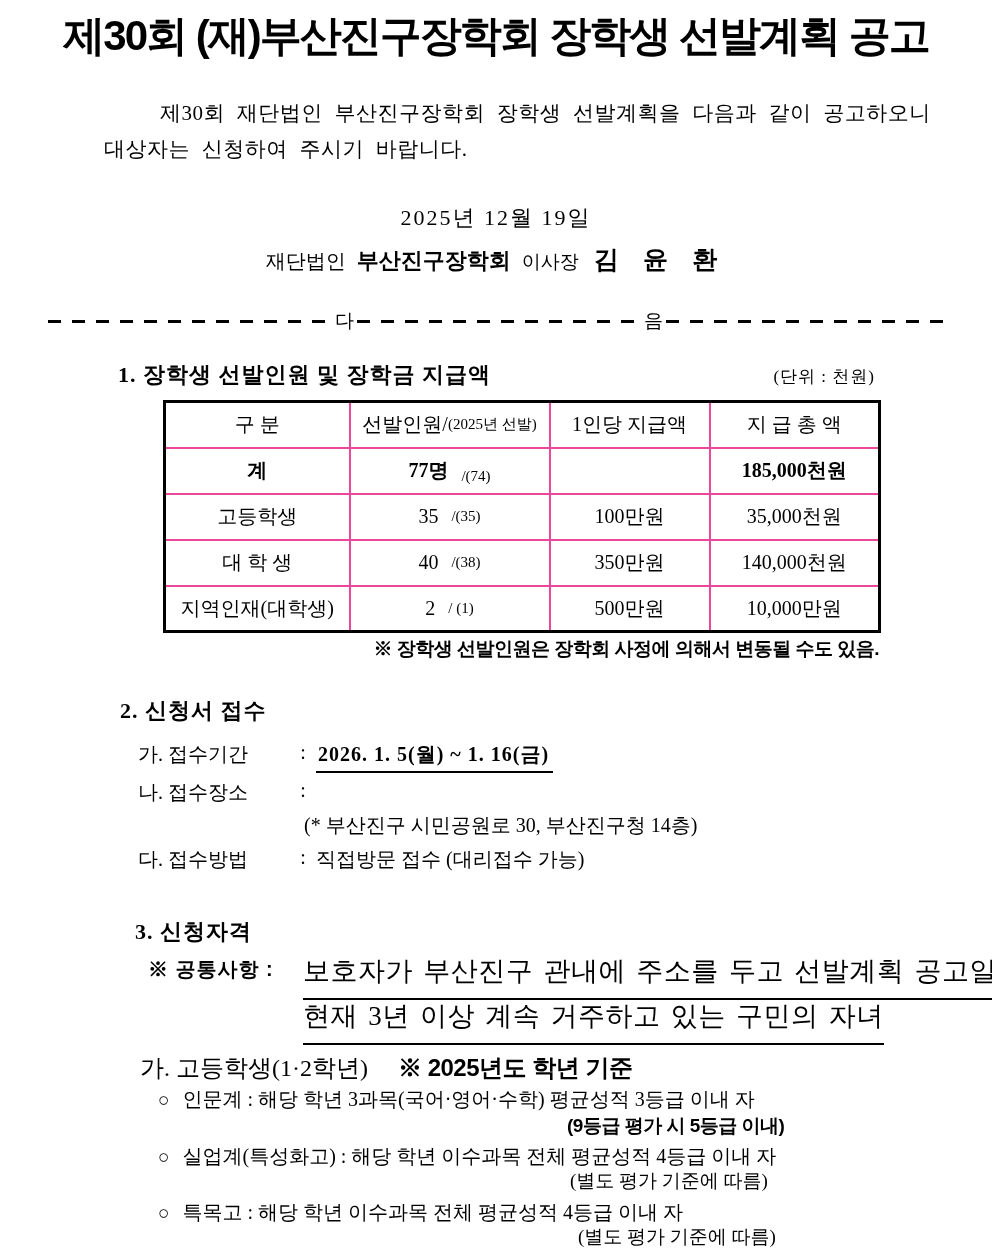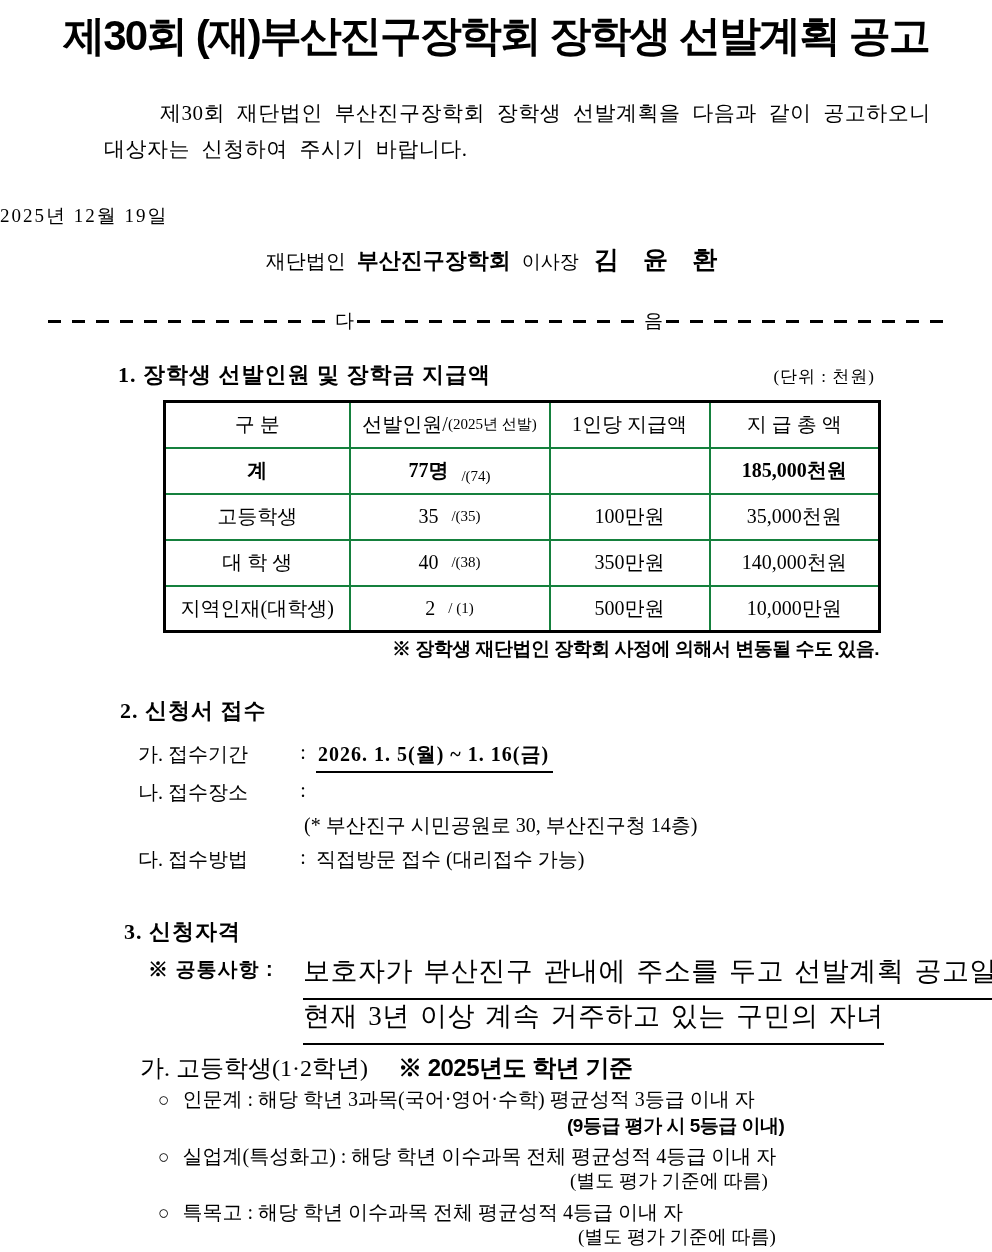--- a/index.html
+++ b/index.html
@@ -13,41 +13,41 @@
   .doc-title{
     position:absolute; top:8px; left:0; width:100%;
     text-align:center; font-size:42px; font-weight:900; letter-spacing:-2px;
     font-family:"Liberation Sans", sans-serif;
   }
 
   .intro-line{ position:absolute; font-size:21px; letter-spacing:.5px; word-spacing:6px; white-space:nowrap; }
   .intro-line.l1{ top:99px; left:160px; }
   .intro-line.l2{ top:135px; left:104px; }
 
-  .doc-date{ position:absolute; top:203px; left:0; width:100%; font-size:19px; letter-spacing:2px; }
+  .doc-date{ position:absolute; top:203px; left:0; width:100%; text-align:center; font-size:22px; letter-spacing:2px; }
 
   .signature{ position:absolute; top:243px; left:0; width:100%; text-align:center; font-size:20px; white-space:nowrap; }
   .signature .org{ font-weight:bold; font-size:22px; margin:8px 6px; }
   .signature .role{ font-size:19px; margin-right:10px; }
   .signature .name{ font-weight:900; font-size:25px; letter-spacing:9px; }
 
   .separator{ position:absolute; top:308px; left:48px; right:42px; display:flex; align-items:center; height:26px; }
   .dash-seg{ flex:1; height:3px; background:repeating-linear-gradient(90deg,#000 0 13px,transparent 13px 24px); }
   .separator .sep-label{ font-size:19px; padding:0 3px; }
 
   .s1-heading-row{ position:absolute; top:360px; left:118px; right:117px; display:flex; justify-content:space-between; align-items:baseline; }
   .sec-heading{ font-size:22px; font-weight:bold; letter-spacing:1px; white-space:nowrap; }
   .unit-note{ font-size:17px; letter-spacing:1px; white-space:nowrap; }
 
   table.sel-table{
     position:absolute; top:400px; left:163px; width:715px;
     border-collapse:collapse; table-layout:fixed;
     border:3px solid #000;
   }
-  table.sel-table td{ border:2px solid #15803d; height:46px; text-align:center; vertical-align:middle; font-size:20px; }
+  table.sel-table td{ border:2px solid #ec4899; height:46px; text-align:center; vertical-align:middle; font-size:20px; }
   table.sel-table col.c1{ width:185px; } table.sel-table col.c2{ width:200px; }
   table.sel-table col.c3{ width:160px; } table.sel-table col.c4{ width:170px; }
   .count-cell{ display:flex; justify-content:center; align-items:center; gap:13px; }
   .count-cell .sub{ font-size:15px; }
   tr.total-row td{ font-weight:bold; }
   tr.total-row .sub{ font-weight:normal;margin-top:12px; }
 
   .table-footnote{
     position:absolute; top:636px; left:163px; width:716px; text-align:right;
     font-family:"Liberation Sans", sans-serif; font-weight:bold; font-size:19px; letter-spacing:-.5px; white-space:nowrap;
@@ -56,21 +56,21 @@
   .s2-heading{ position:absolute; top:696px; left:120px; }
   .apply-row{ position:absolute; left:138px; font-size:20px; white-space:nowrap; display:flex; }
   .apply-row .lbl{ display:inline-block; width:152px; }
   .apply-row .colon{ display:inline-block; width:26px; text-align:center; }
   .apply-row.r1{ top:741px; }
   .apply-row.r2{ top:779px; }
   .apply-row.r3{ top:846px; }
   .apply-value-underline{ font-weight:bold; border-bottom:2px solid #000; padding:0 4px 3px 2px; letter-spacing:1px; }
   .apply-addr{ position:absolute; top:812px; left:304px; font-size:20px; white-space:nowrap; }
 
-  .s3-heading{ position:absolute; top:917px; left:124px; }
+  .s3-heading{ position:absolute; top:917px; left:135px; }
   .common-label{
     position:absolute; top:956px; left:148px; font-size:20px; font-weight:bold;
     font-family:"Liberation Sans", sans-serif; letter-spacing:1px; white-space:nowrap;
   }
   .common-line{ position:absolute; left:303px; font-size:27px; white-space:nowrap; border-bottom:2px solid #000; padding-bottom:9px; letter-spacing:.5px; word-spacing:3px; }
   .common-line.l1{ top:953px; }
   .common-line.l2{ top:998px; }
 
   .subhead{ position:absolute; top:1052px; left:140px; font-size:24px; white-space:nowrap; }
   .subhead .note{ font-family:"Liberation Sans", sans-serif; font-weight:bold; margin-left:24px; letter-spacing:-.5px; }
@@ -176,21 +176,21 @@
               <span>2</span>
               <span class="sub">/ (1)</span>
             </span>
           </td>
         <td>500만원</td>
         <td>10,000만원</td>
       </tr>
     </tbody>
   </table>
 
-  <div class="table-footnote">※ 장학생 재단법인 장학회 사정에 의해서 변동될 수도 있음.</div>
+  <div class="table-footnote">※ 장학생 선발인원은 장학회 사정에 의해서 변동될 수도 있음.</div>
 
   <h2 class="sec-heading s2-heading">2. 신청서 접수</h2>
 
   <div class="apply-row r1">
     <span class="lbl">가. 접수기간</span>
     <span class="colon">:</span>
     <span class="apply-value-underline">2026. 1. 5(월) ~ 1. 16(금)</span>
   </div>
   <div class="apply-row r2">
     <span class="lbl">나. 접수장소</span>

